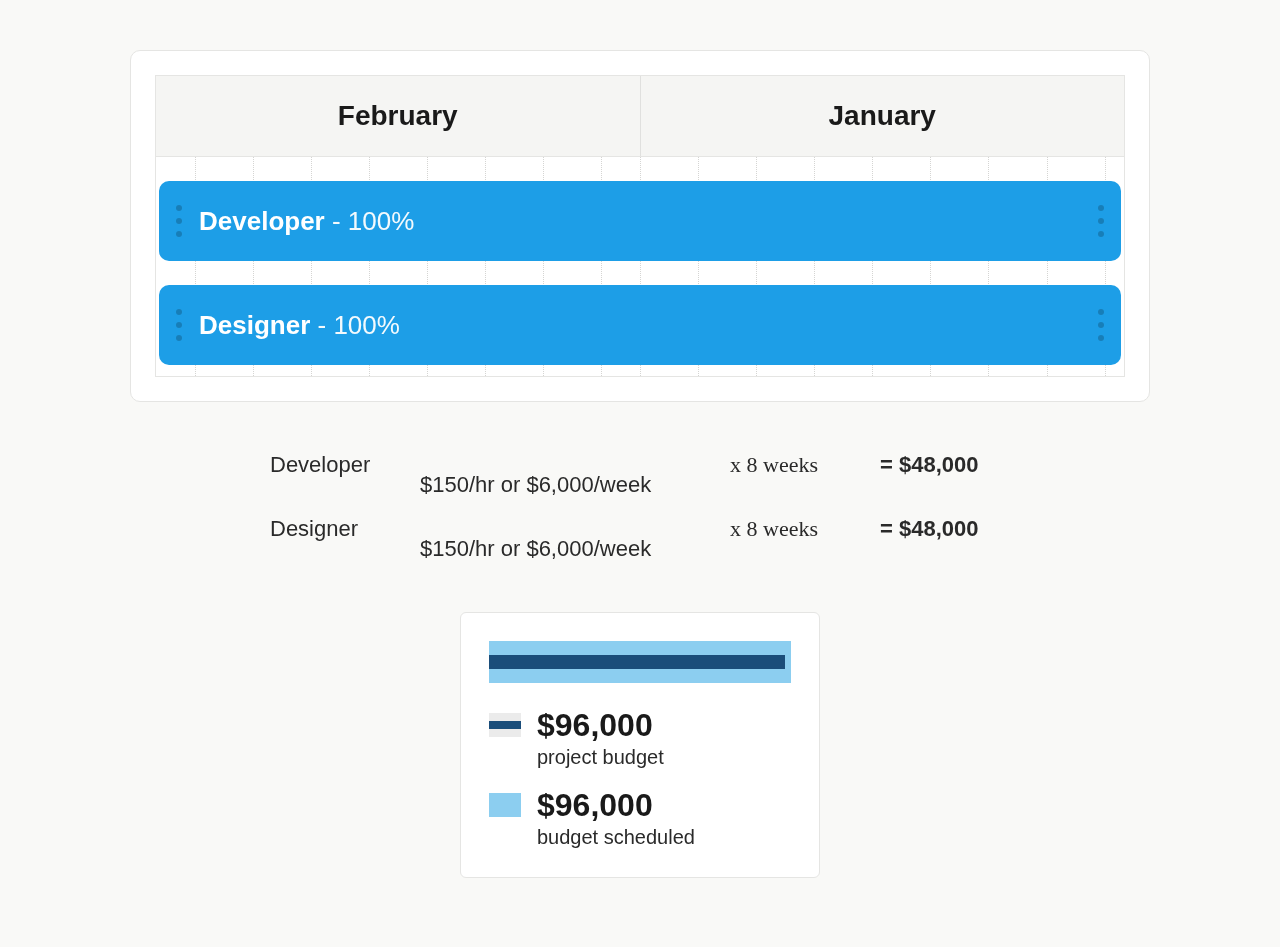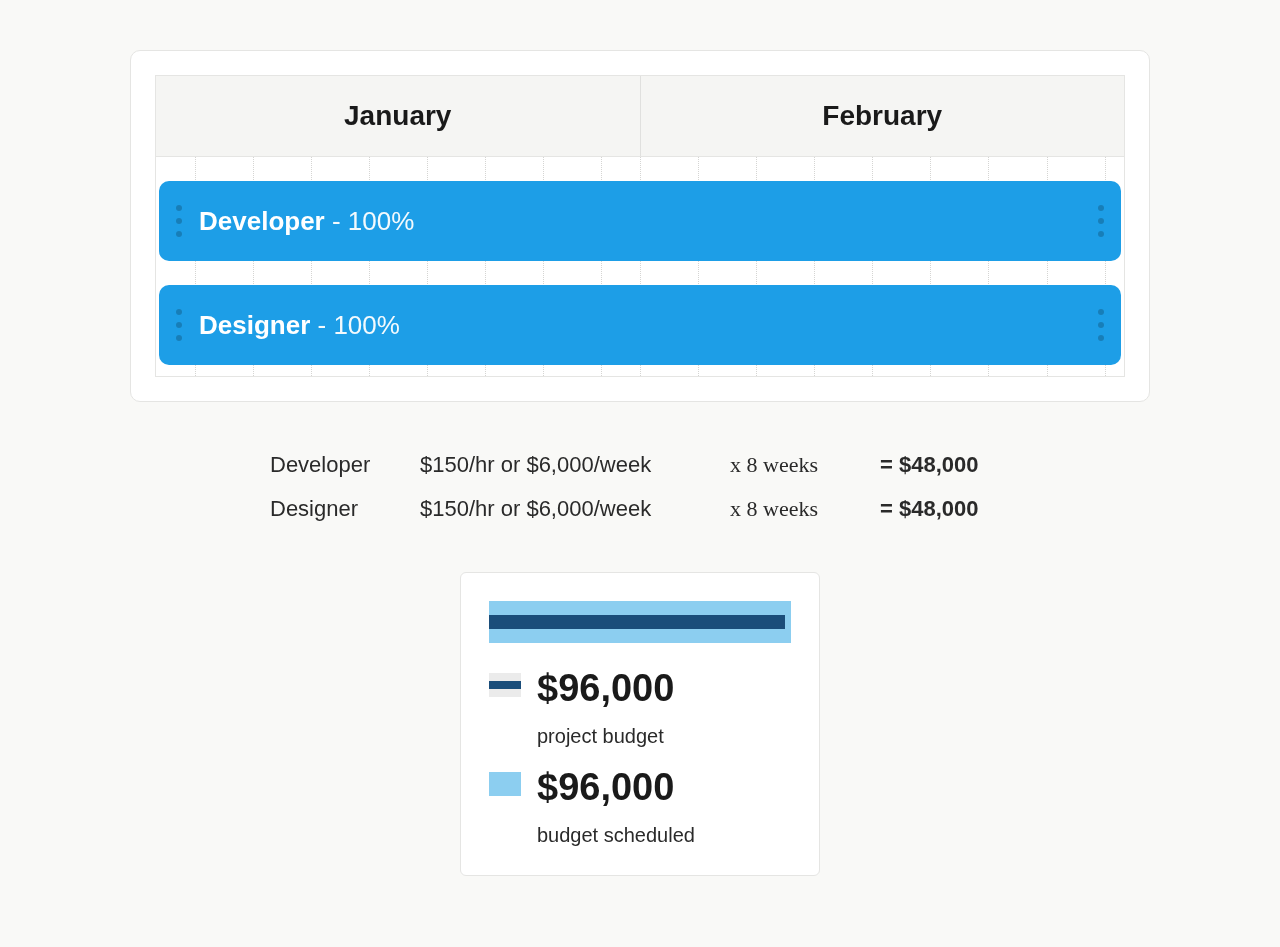--- a/index.html
+++ b/index.html
@@ -85,21 +85,21 @@
     width: 740px;
     margin: 0 auto 50px auto;
     font-size: 22px;
     color: #2a2a2a;
   }
   .breakdown-row {
     display: flex;
     margin-bottom: 18px;
   }
   .breakdown-row .col-role { width: 150px; }
-  .breakdown-row .col-rate { width: 310px; }
+  .breakdown-row .col-rate { width: 310px; margin-top: 20px; }
   .breakdown-row .col-weeks { width: 150px; font-family: Liberation Serif, serif; }
   .breakdown-row .col-total { width: 130px; font-weight: bold; }
   .budget-card {
     width: 360px;
     margin: 0 auto;
     background: #fff;
     border: 1px solid #e5e5e3;
     border-radius: 6px;
     padding: 28px;
   }
@@ -137,37 +137,37 @@
   .legend-swatch.dark::after {
     content: "";
     position: absolute;
     left: 0; right: 0;
     top: 8px;
     height: 8px;
     background: #1a4d7a;
   }
   .legend-swatch.light { background: #8ccef0; }
   .legend-text .amount {
-    font-size: 38px;
+    font-size: 32px;
     font-weight: 700;
     color: #1a1a1a;
   }
   .legend-text .label {
     font-size: 20px;
     color: #2a2a2a;
-    margin-top: 15px;
+    margin-top: 2px;
   }
 </style>
 </head>
 <body>
 
 <div class="schedule-card">
   <div class="month-header">
+    <div class="month-cell">February</div>
     <div class="month-cell">January</div>
-    <div class="month-cell">February</div>
   </div>
   <div class="week-grid">
     <div class="week-line" style="left:4%"></div>
     <div class="week-line" style="left:10%"></div>
     <div class="week-line" style="left:16%"></div>
     <div class="week-line" style="left:22%"></div>
     <div class="week-line" style="left:28%"></div>
     <div class="week-line" style="left:34%"></div>
     <div class="week-line" style="left:40%"></div>
     <div class="week-line" style="left:46%"></div>

